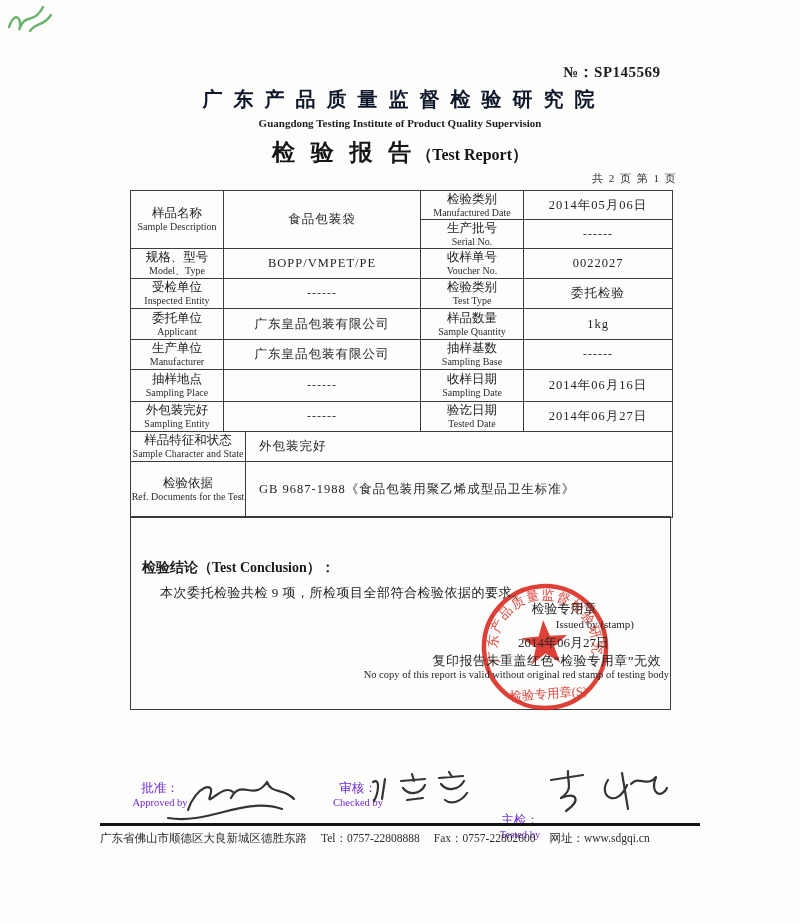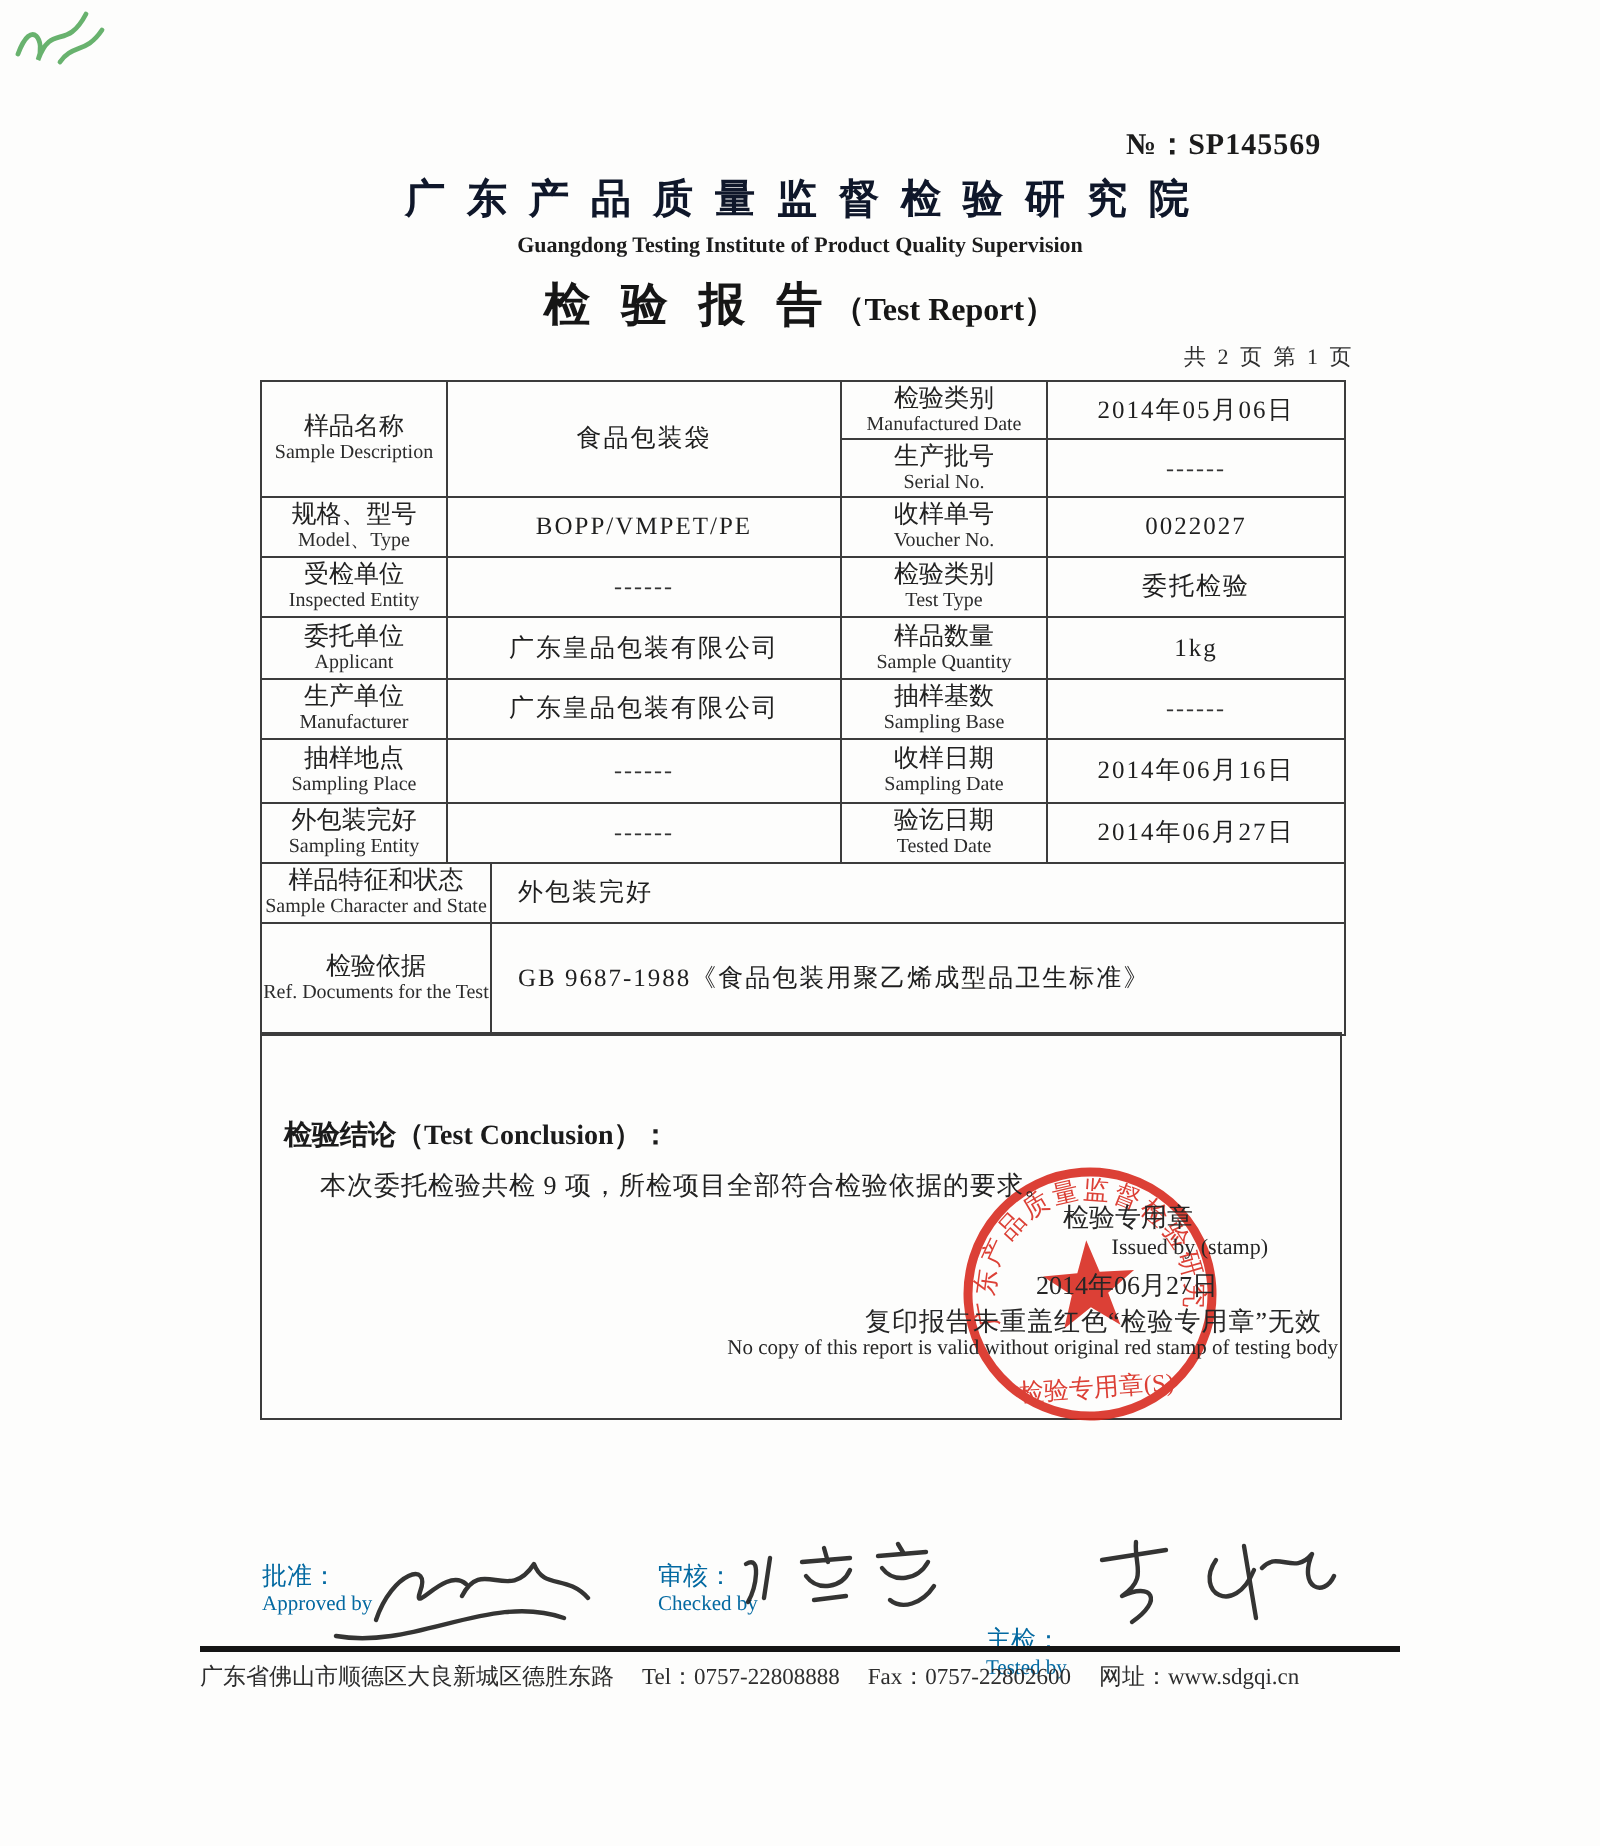--- a/index.html
+++ b/index.html
@@ -33,21 +33,21 @@
   .conclusion-title{position:absolute;left:11px;top:42px;font-size:14px;font-weight:bold;color:#1b1b1b;z-index:3;}
   .conclusion-body{position:absolute;left:29px;top:67px;font-size:13px;letter-spacing:.5px;color:#222;z-index:3;}
   .stamp-svg{position:absolute;left:339px;top:55px;z-index:1;}
   .st-line{position:absolute;z-index:2;color:#262626;}
   .st1{left:388px;top:83px;width:90px;text-align:center;font-size:13px;}
   .st2{left:363px;top:101px;width:140px;text-align:right;font-size:11px;}
   .st3{left:370px;top:117px;width:125px;text-align:center;font-size:13px;}
   .st4{right:9px;top:135px;font-size:13px;letter-spacing:.5px;}
   .st5{right:1px;top:152px;font-size:10.5px;}
   
-  .sig-group{position:absolute;color:#0369a1;}
+  .sig-group{position:absolute;text-align:center;color:#6d28d9;}
   .sig-group .cn{font-size:12.5px;line-height:15px;}
   .sig-group .en{font-size:10.5px;line-height:13px;}
   .sig-svg{position:absolute;left:130px;top:768px;}
   
   .footer-rule{left:100px;top:823px;width:600px;height:3px;background:#151515;}
   .footer-text{left:100px;top:831px;width:600px;font-size:11.5px;color:#2d2d2d;white-space:nowrap;}
   .footer-text span{margin-right:14px;}
   .green-mark{left:3px;top:0px;}
 </style>
 </head>

